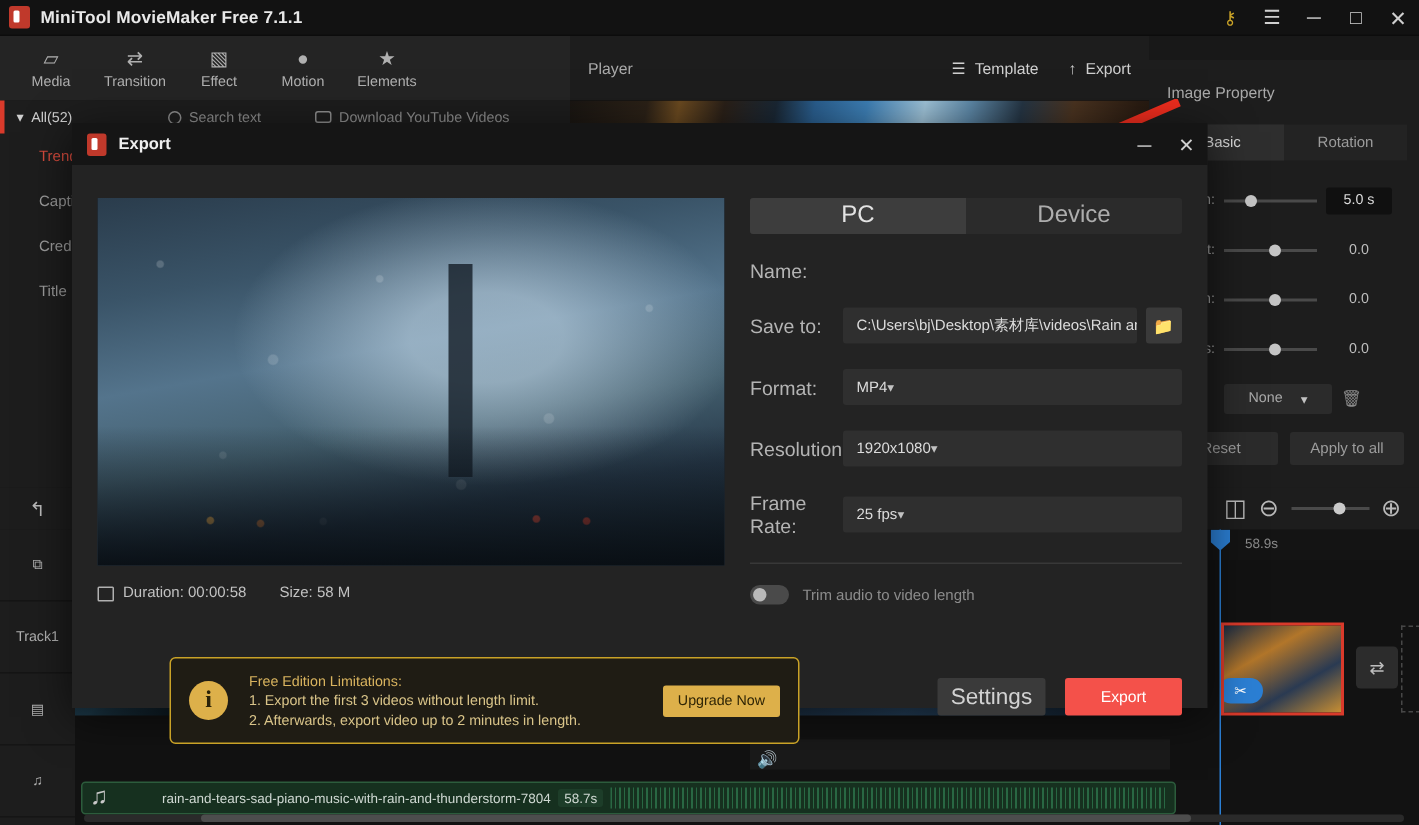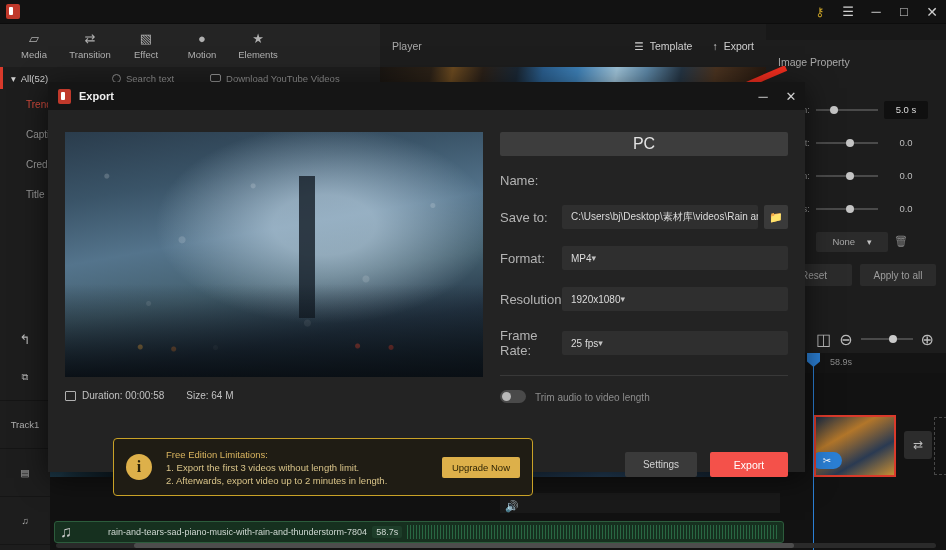--- a/index.html
+++ b/index.html
@@ -204,32 +204,33 @@
   .fin.with-cv { justify-content:flex-start; }
   .chev { color:#c2c2c2; font-size:9px;}
   .folder-btn { width:24px;height:24px;background:#3a3a3a;border-radius:2px;margin-left:6px;flex:none;
                 display:flex;align-items:center;justify-content:center;color:#cfcfcf;font-size:11px;}
   .divider { margin-top:17px; height:1px; background:#383838;}
   .toggle-row { display:flex; align-items:flex-end; gap:9px; margin-top:14px; }
   .toggle { width:26px;height:13px;border-radius:7px;background:#4a4a4a;position:relative;flex:none;}
   .toggle i { position:absolute; left:2px; top:2px; width:9px;height:9px;border-radius:50%;background:#b9b9b9;}
   .toggle-lbl { font-size:10px; color:#8c8c8c;}
   .dlg-actions { position:absolute; right:17px; top:342px; display:flex; gap:13px;}
-  .btn-settings { width:72px;height:25px;background:#3a3a3a;color:#d2d2d2;font-size:10px;
+  .btn-settings { width:72px;height:25px;background:#3a3a3a;color:#d2d2d2;font-size:15px;
                   display:flex;align-items:center;justify-content:center;border-radius:2px;}
   .btn-export { width:78px;height:25px;background:#f4514a;color:#fff;font-size:10.5px;
                 display:flex;align-items:center;justify-content:center;border-radius:2px;}
 </style>
 </head>
 <body>
 
 <div id="app">
 
   <div class="titlebar">
     <div class="app-logo"></div>
+    <div class="app-title">MiniTool MovieMaker Free 7.1.1</div>
     <div class="tb-right">
       <div class="tb-btn key">⚷</div>
       <div class="tb-btn">☰</div>
       <div class="tb-btn">─</div>
       <div class="tb-btn">□</div>
       <div class="tb-btn close">✕</div>
     </div>
   </div>
 
   <div class="ribbon">
@@ -289,20 +290,24 @@
         <span>Export</span>
       </div>
     </div>
   </div>
   <div class="player-body">
     <div class="p-strip"></div>
   </div>
 
   <div class="proppane">
     <div class="prop-title">Image Property</div>
+    <div class="prop-tabs">
+      <div class="prop-tab active">Basic</div>
+      <div class="prop-tab">Rotation</div>
+    </div>
     <div class="prop-rows">
       <div class="prow">
         <span class="lbl">n:</span>
         <span class="slider">
           <span class="trk"></span>
           <span class="knb" style="left:14px"></span>
         </span>
         <span class="pval boxed">5.0 s</span>
       </div>
       <div class="prow">
@@ -420,36 +425,37 @@
         <div class="pv-img">
           <div class="pv-tower"></div>
           <div class="pv-lights"></div>
         </div>
       </div>
 
       <div class="meta">
         <span class="film-ic"></span>
         <span>Duration: 00:00:58</span>
         <span style="width:10px"></span>
-        <span>Size: 64 M</span>
+        <span>Size: 58 M</span>
       </div>
 
       <div class="limit-box">
         <div class="info-ic">i</div>
         <div class="limit-text">
           <div class="hd">Free Edition Limitations:</div>
           <div>1. Export the first 3 videos without length limit.</div>
           <div>2. Afterwards, export video up to 2 minutes in length.</div>
         </div>
         <div class="upg-btn">Upgrade Now</div>
       </div>
 
       <div class="rcol">
         <div class="seg">
           <div class="on">PC</div>
+          <div>Device</div>
         </div>
 
         <div class="frow">
           <span class="fl">Name:</span>
         </div>
 
         <div class="frow">
           <span class="fl">Save to:</span>
           <span class="fin">C:\Users\bj\Desktop\素材库\videos\Rain and Tears</span>
           <span class="folder-btn">📁</span>

